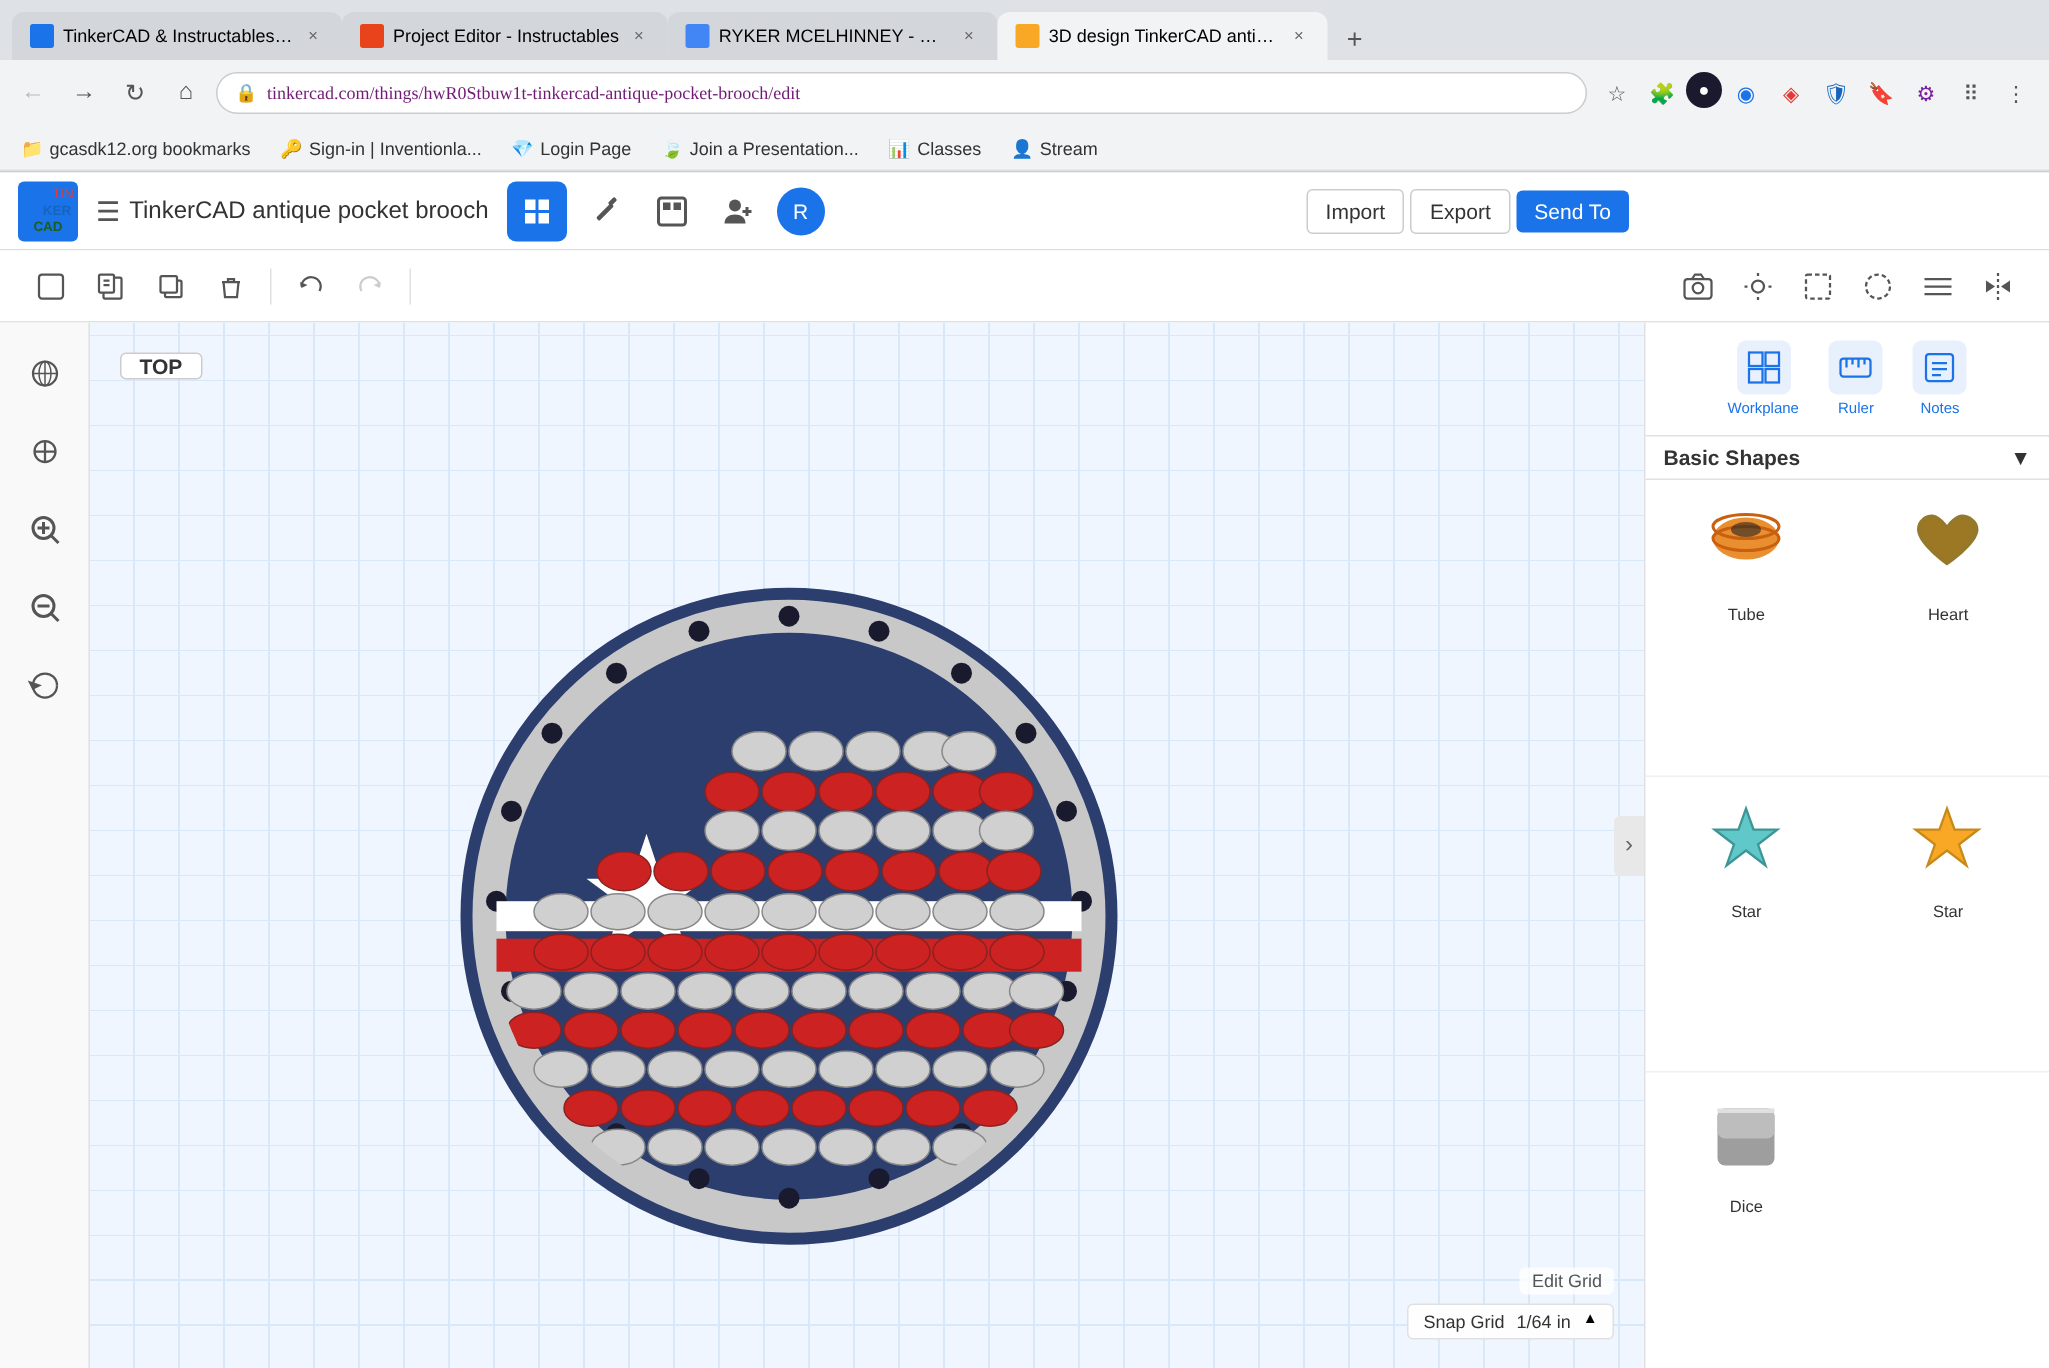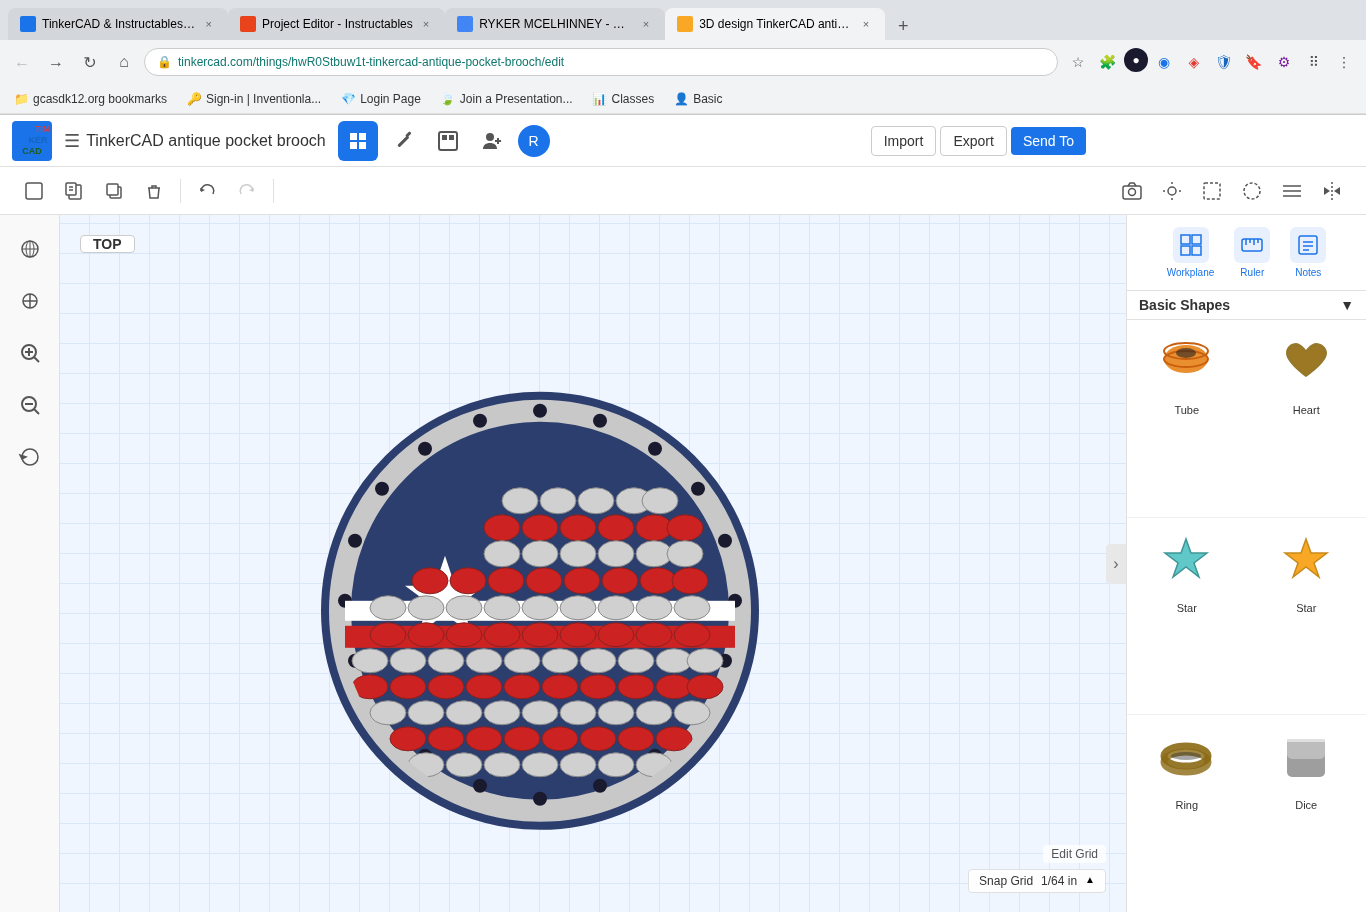--- a/index.html
+++ b/index.html
@@ -13,21 +13,21 @@
     .tab.inactive { background: #d3d6db; }
     .tab-favicon { width: 16px; height: 16px; border-radius: 2px; }
     .tab-title { overflow: hidden; text-overflow: ellipsis; white-space: nowrap; flex: 1; }
     .tab-close { font-size: 11px; color: #666; cursor: pointer; padding: 2px 4px; border-radius: 50%; }
     .tab-new { width: 28px; height: 28px; display: flex; align-items: center; justify-content: center; cursor: pointer; font-size: 18px; color: #555; margin-left: 4px; }
 
     .browser-toolbar { display: flex; align-items: center; padding: 6px 8px; gap: 6px; background: #f1f3f4; height: 44px; }
     .nav-btn { width: 28px; height: 28px; display: flex; align-items: center; justify-content: center; border-radius: 50%; cursor: pointer; color: #555; font-size: 16px; border: none; background: none; }
     .nav-btn.disabled { color: #bbb; cursor: default; }
     .address-bar { flex: 1; height: 28px; border-radius: 14px; border: 1px solid #ccc; background: #fff; padding: 0 12px; font-size: 13px; display: flex; align-items: center; gap: 6px; }
-    .address-bar-text { flex: 1; font-size: 12px; color: #0f766e; }
+    .address-bar-text { flex: 1; font-size: 12px; color: #701a75; font-family: Liberation Serif, serif; }
     .toolbar-icons { display: flex; gap: 2px; }
     .toolbar-icon { width: 28px; height: 28px; display: flex; align-items: center; justify-content: center; border-radius: 50%; cursor: pointer; font-size: 14px; color: #555; }
 
     
     .bookmarks-bar { display: flex; align-items: center; padding: 2px 8px; gap: 8px; background: #f1f3f4; border-bottom: 1px solid #e0e0e0; height: 30px; font-size: 12px; color: #333; }
     .bookmark-item { display: flex; align-items: center; gap: 4px; cursor: pointer; padding: 2px 6px; border-radius: 4px; white-space: nowrap; }
 
     
     .app { display: flex; flex-direction: column; height: calc(912px - 114px); }
 
@@ -52,21 +52,21 @@
     .canvas-area { flex: 1; position: relative; background: repeating-linear-gradient(0deg, transparent, transparent 29px, #d8e8f8 29px, #d8e8f8 30px), repeating-linear-gradient(90deg, transparent, transparent 29px, #d8e8f8 29px, #d8e8f8 30px); background-color: #f0f6ff; overflow: hidden; }
     .view-label { position: absolute; top: 20px; left: 20px; background: #fff; border: 1px solid #ccc; border-radius: 4px; padding: 0 12px; font-size: 14px; font-weight: bold; color: #333; }
     .edit-grid-info { position: absolute; bottom: 50px; right: 20px; font-size: 12px; color: #555; background: rgba(255,255,255,0.8); padding: 2px 8px; border-radius: 4px; }
     .snap-grid { position: absolute; bottom: 20px; right: 20px; display: flex; align-items: flex-start; gap: 8px; font-size: 12px; color: #333; background: rgba(255,255,255,0.9); padding: 4px 10px; border-radius: 4px; border: 1px solid #e0e0e0; }
     .panel-toggle { position: absolute; right: 0; top: 50%; transform: translateY(-50%); width: 20px; height: 40px; background: #e8e8e8; border-radius: 4px 0 0 4px; display: flex; align-items: center; justify-content: center; cursor: pointer; font-size: 16px; color: #666; }
 
     
     .brooch-container { position: absolute; top: 50%; left: 45%; transform: translate(-50%, -40%); }
 
     
-    .right-panel { width: 240px; background: #fff; border-left: 1px solid #e0e0e0; display: flex; flex-direction: column; }
+    .right-panel { width: 270px; background: #fff; border-left: 1px solid #e0e0e0; display: flex; flex-direction: column; }
     .right-panel-tabs { display: flex; padding: 12px; gap: 20px; border-bottom: 1px solid #e0e0e0; justify-content: center; }
     .panel-tab { display: flex; flex-direction: column; align-items: center; gap: 4px; cursor: pointer; color: #1a73e8; font-size: 11px; }
     .panel-tab-icon { width: 36px; height: 36px; background: #e8f0fe; border-radius: 6px; display: flex; align-items: center; justify-content: center; font-size: 20px; }
     .shapes-header { display: flex; align-items: center; padding: 8px 12px; border-bottom: 1px solid #e0e0e0; }
     .shapes-dropdown { display: flex; align-items: center; justify-content: space-between; padding: 6px 12px; border-bottom: 1px solid #e0e0e0; cursor: pointer; font-size: 14px; font-weight: bold; color: #333; }
     .shapes-grid { display: grid; grid-template-columns: 1fr 1fr; gap: 0; overflow-y: auto; flex: 1; }
     .shape-item { display: flex; flex-direction: column; align-items: center; padding: 16px 8px 10px; border-bottom: 1px solid #f0f0f0; cursor: pointer; gap: 18px; }
     .shape-name { font-size: 11px; color: #333; }
     .shape-icon { width: 60px; height: 50px; display: flex; align-items: center; justify-content: center; }
 
@@ -145,30 +145,30 @@
     <div class="bookmark-item">
       <span style="color:#388e3c;">🍃</span>
       <span>Join a Presentation...</span>
     </div>
     <div class="bookmark-item">
       <span>📊</span>
       <span>Classes</span>
     </div>
     <div class="bookmark-item">
       <span>👤</span>
-      <span>Basic</span>
+      <span>Stream</span>
     </div>
   </div>
 </div>
 
 <div class="app">
 
   <div class="app-topbar">
     <div class="tinkercad-logo">
-      <span style="color:#e53935; font-size:9px; font-weight:bold;margin-left:20px;">TIN</span>
+      <span style="color:#e53935; font-size:9px; font-weight:normal;margin-left:20px;">TIN</span>
       <span style="color:#1565c0; font-size:9px; font-weight:bold;margin-left:12px;">KER</span>
       <span style="color:#1b5e20; font-size:9px; font-weight:bold;">CAD</span>
     </div>
     <div style="display:flex; align-items:center; gap:6px;">
       <span style="font-size:18px; cursor:pointer; color:#555;">☰</span>
       <span style="font-size:16px; color:#333;">TinkerCAD antique pocket brooch</span>
     </div>
     <div class="topbar-right">
 
       <button class="topbar-btn-icon" style="background:#1a73e8; width:40px; height:40px; border-radius:6px;">
@@ -603,30 +603,20 @@
         <div class="shape-item">
           <div class="shape-icon">
             <svg width="55" height="50" viewBox="0 0 55 50">
               <polygon points="27,5 32,19 48,19 35,29 40,43 27,33 14,43 19,29 6,19 22,19" fill="#f9a825" stroke="#c78a1a" stroke-width="1.5"></polygon>
             </svg>
           </div>
           <span class="shape-name">Star</span>
         </div>
 
 
-        <div class="shape-item">
-          <div class="shape-icon">
-            <svg width="55" height="45" viewBox="0 0 55 45">
-              <ellipse cx="27" cy="28" rx="22" ry="10" fill="none" stroke="#8B6914" stroke-width="7" opacity="0.8"></ellipse>
-              <ellipse cx="27" cy="22" rx="22" ry="10" fill="none" stroke="#8B6914" stroke-width="7" opacity="0.9"></ellipse>
-              <ellipse cx="27" cy="22" rx="15" ry="4" fill="#222" opacity="0.4"></ellipse>
-            </svg>
-          </div>
-          <span class="shape-name">Ring</span>
-        </div>
 
         <div class="shape-item">
           <div class="shape-icon">
             <svg width="55" height="55" viewBox="0 0 55 55">
               <rect x="8" y="10" width="38" height="38" rx="5" fill="#9e9e9e"></rect>
               <rect x="8" y="10" width="38" height="20" rx="5" fill="#bdbdbd"></rect>
               <polygon points="8,10 46,10 46,13 8,13" fill="#e0e0e0"></polygon>
             </svg>
           </div>
           <span class="shape-name">Dice</span>

